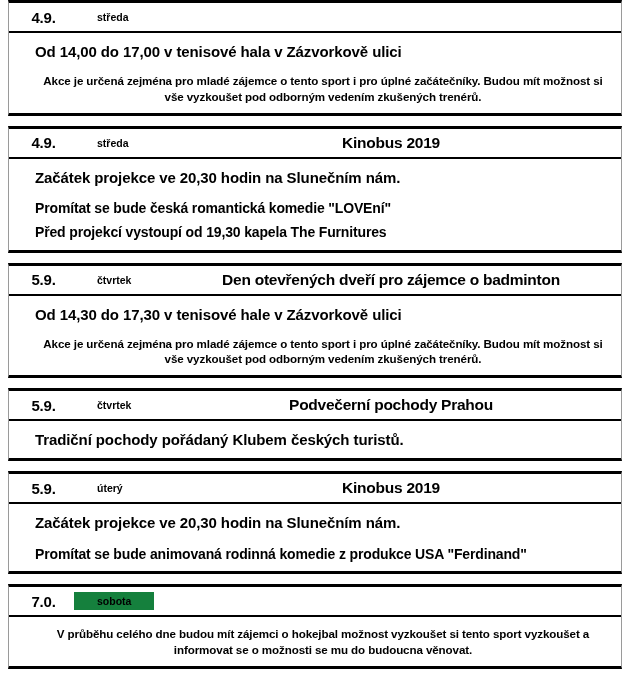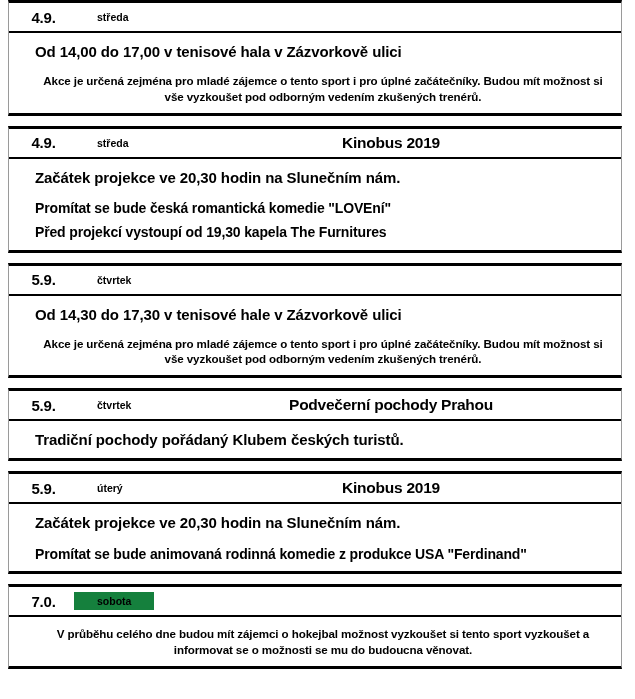--- a/index.html
+++ b/index.html
@@ -123,20 +123,21 @@
       <div class="body-cell">
         <p class="body-line sz-sm">Začátek projekce ve 20,30 hodin na Slunečním nám.</p>
         <p class="body-line sz-lg tight">Promítat se bude česká romantická komedie "LOVEní"</p>
         <p class="body-line sz-lg tight">Před projekcí vystoupí od 19,30 kapela The Furnitures</p>
       </div>
     </div>
     <div class="event-block">
       <div class="header-row">
         <div class="date-cell">5.9.</div>
         <div class="weekday-cell"><span class="hl">čtvrtek</span></div>
+        <div class="title-cell">Den otevřených dveří pro zájemce o badminton</div>
       </div>
       <div class="body-cell">
         <p class="body-line sz-sm">Od 14,30 do 17,30 v tenisové hale v Zázvorkově ulici</p>
         <p class="body-line sz-md">Akce je určená zejména pro mladé zájemce o tento sport i pro úplné začátečníky. Budou mít možnost si vše vyzkoušet pod odborným vedením zkušených trenérů.</p>
       </div>
     </div>
     <div class="event-block">
       <div class="header-row">
         <div class="date-cell">5.9.</div>
         <div class="weekday-cell"><span class="hl">čtvrtek</span></div>

